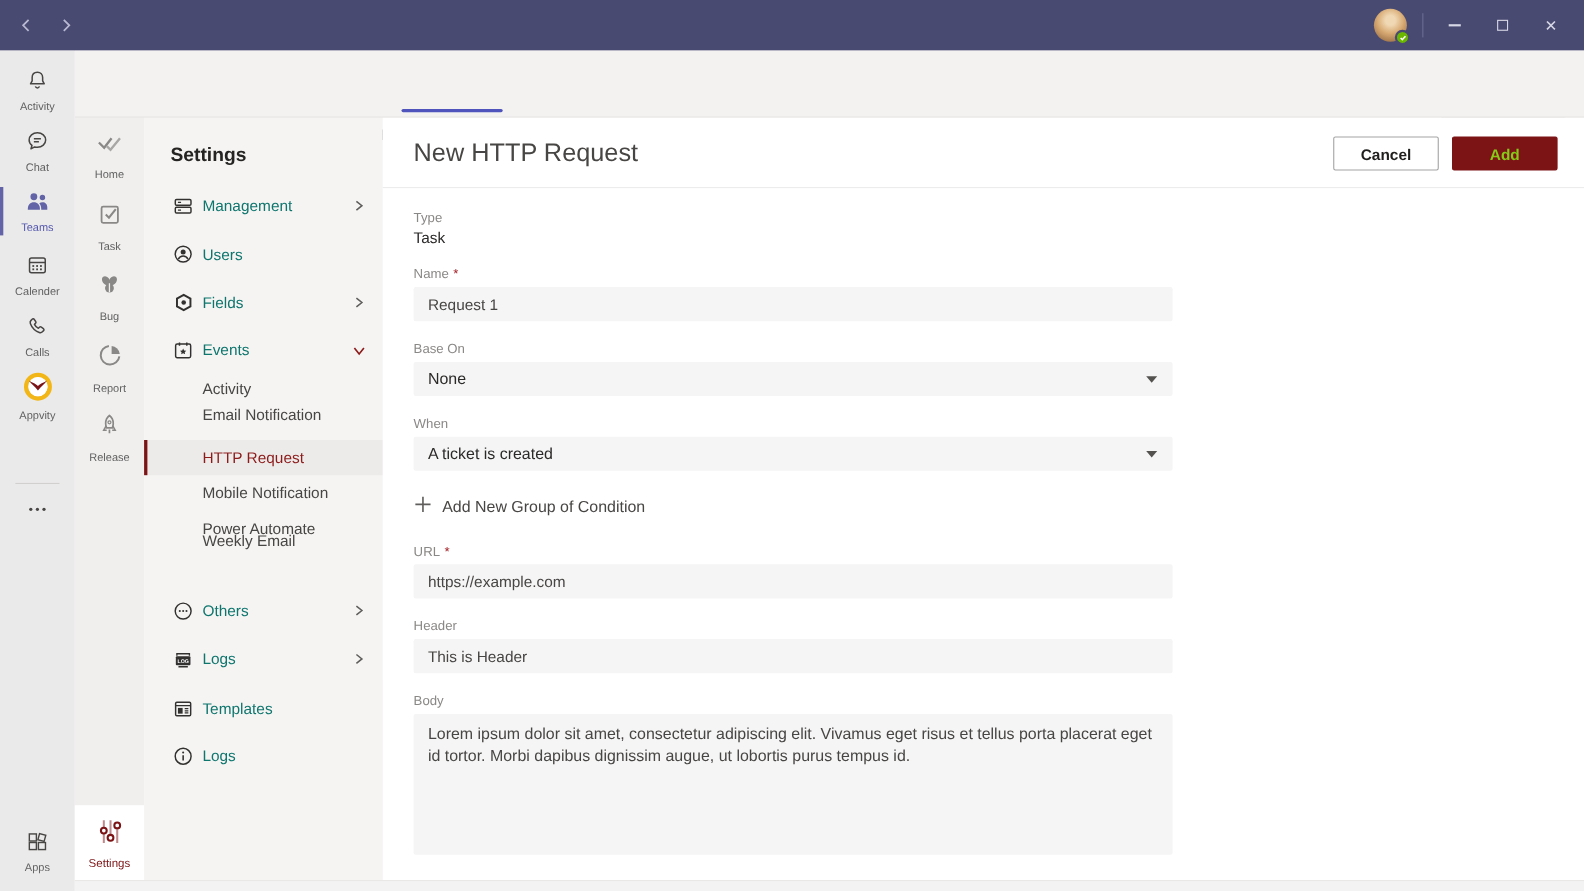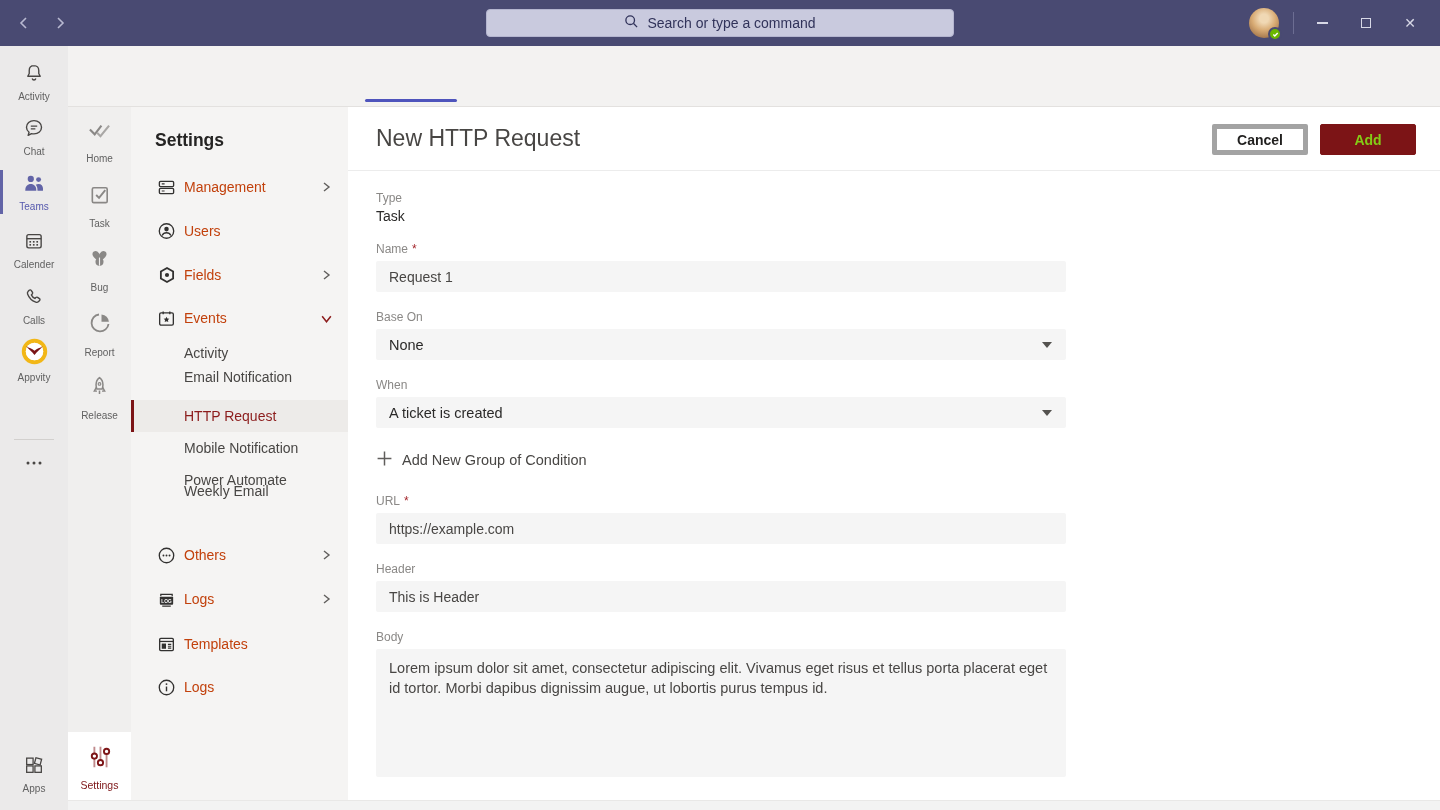--- a/index.html
+++ b/index.html
@@ -53,32 +53,32 @@
   .mod-item { position:absolute; left:0; width:63px; display:flex; flex-direction:column; align-items:center; gap:8px; cursor:pointer; }
   .mod-label { font-size:10px; color:#616161; }
   .mod-settings { position:absolute; left:0; top:625px; width:63px; height:68px; background:#fff; display:flex; flex-direction:column; align-items:center; justify-content:center; gap:3px; cursor:pointer; }
   .mod-settings .mod-label { color:#7c1416; font-size:10.5px; }
 
   
   .settings-nav { position:absolute; left:131px; top:107px; width:217px; height:703px; background:#f5f4f3; }
   .sn-heading { position:absolute; left:24px; top:23px; font-size:17.5px; font-weight:700; color:#252423; }
   .sn-row { position:absolute; left:0; width:217px; height:34px; display:flex; align-items:center; cursor:pointer; }
   .sn-icon { position:absolute; left:26px; width:19px; height:19px; display:flex; align-items:center; justify-content:center; }
-  .sn-label { position:absolute; left:53px; font-size:14px; color:#c2410c; }
+  .sn-label { position:absolute; left:53px; font-size:14px; color:#0f766e; }
   .sn-chevron { position:absolute; right:14px; width:16px; height:16px; display:flex; align-items:center; justify-content:center; }
   .sn-sub { position:absolute; left:0; width:217px; height:32px; display:flex; align-items:center; cursor:pointer; }
   .sn-sub .sn-label { left:53px; color:#484644; }
   .sn-sub.selected { background:#edebe9; border-left:3px solid #7c1416; }
   .sn-sub.selected .sn-label { left:50px; color:#8c1c1c; }
 
   
   .main { position:absolute; left:348px; top:107px; width:1092px; height:511px; background:#fff; }
   .main-title { position:absolute; left:28px; top:18px; font-size:23px; font-weight:400; color:#484644; }
   .btn { position:absolute; top:17px; width:96px; height:31px; border-radius:2px; font-size:14px; font-weight:700; display:flex; align-items:center; justify-content:center; cursor:pointer; font-family:"Liberation Sans",sans-serif; }
-  .btn-cancel { left:864px; background:#fff; border:5px solid #a3a3a3; color:#201f1e; }
+  .btn-cancel { left:864px; background:#fff; border:1px solid #a3a3a3; color:#201f1e; }
   .btn-add { left:972px; background:#7c1416; border:1px solid #7c1416; color:#84cc16; }
   .main-divider { position:absolute; left:0; top:63px; width:1092px; height:1px; background:#ececec; }
 
   .f-label { position:absolute; left:28px; font-size:12px; color:#8a8886; }
   .f-req { color:#a4262c; margin-left:4px; font-size:12px; }
   .f-static { position:absolute; left:28px; font-size:14px; color:#2b2a29; }
   .f-input { position:absolute; left:28px; width:690px; height:31px; background:#f5f5f5; border:none; border-radius:2px; padding:0 13px; font-size:14px; color:#484644; font-family:"Liberation Sans",sans-serif; outline:none; }
   .f-dropdown { position:absolute; left:28px; width:690px; height:31px; background:#f5f5f5; border-radius:2px; display:flex; align-items:center; padding:0 13px; font-size:14.5px; color:#2b2a29; cursor:pointer; }
   .dd-caret { position:absolute; right:14px; width:0; height:0; border-left:5.5px solid transparent; border-right:5.5px solid transparent; border-top:6.5px solid #54524f; }
   .add-cond { position:absolute; left:28px; top:343px; display:flex; align-items:center; gap:9px; font-size:14.5px; color:#484644; cursor:pointer; }
@@ -96,29 +96,20 @@
       <div class="nav-arrow">
         <svg width="14" height="14" viewBox="0 0 14 14">
             <path d="M9 2 L4 7 L9 12" fill="none" stroke="#b8b9d1" stroke-width="1.6"></path>
           </svg>
       </div>
       <div class="nav-arrow">
         <svg width="14" height="14" viewBox="0 0 14 14">
             <path d="M5 2 L10 7 L5 12" fill="none" stroke="#b8b9d1" stroke-width="1.6"></path>
           </svg>
       </div>
-    </div>
-    <div class="search-pill">
-      <span>
-        <svg width="15" height="15" viewBox="0 0 16 16">
-            <circle cx="6.6" cy="6.6" r="4.6" fill="none" stroke="#31335a" stroke-width="1.4"></circle>
-            <path d="M10.2 10.2 L14 14" stroke="#31335a" stroke-width="1.4"></path>
-          </svg>
-      </span>
-      <span>Search or type a command</span>
     </div>
     <div class="tb-right">
       <div class="avatar-wrap">
         <div class="avatar"></div>
         <div class="status-badge">
           <svg width="7" height="7" viewBox="0 0 8 8">
               <path d="M1.5 4 L3.2 5.8 L6.5 2.2" fill="none" stroke="#fff" stroke-width="1.6"></path>
             </svg>
         </div>
       </div>

